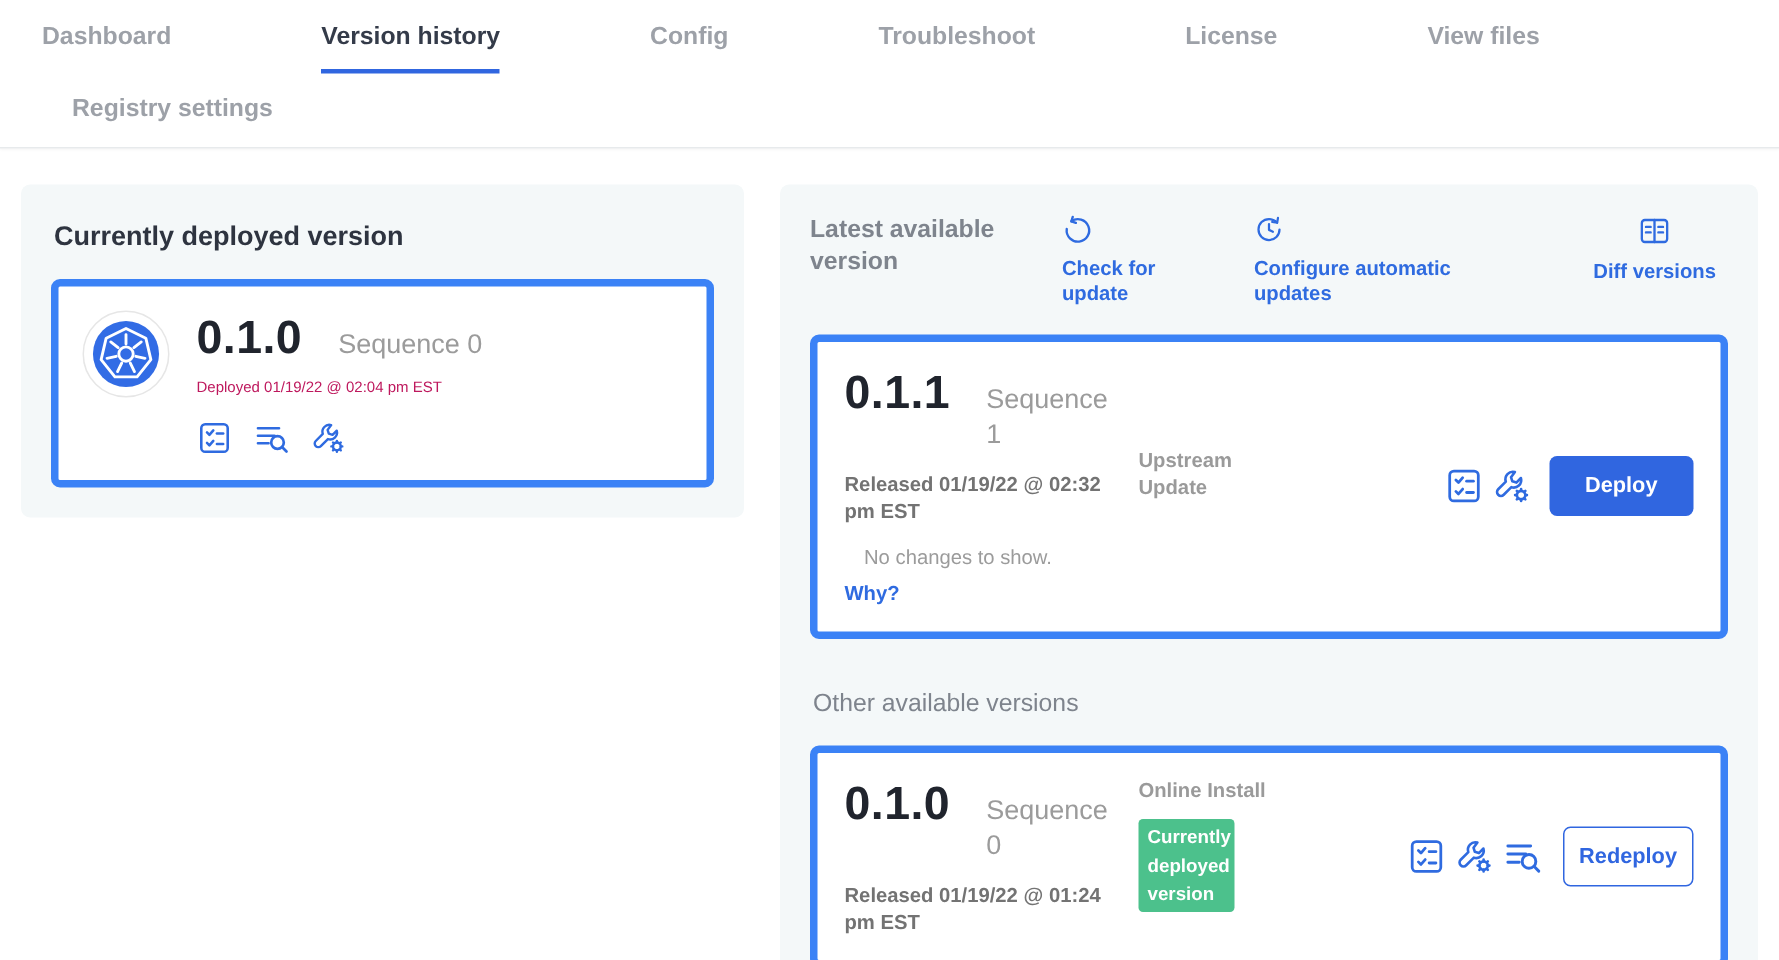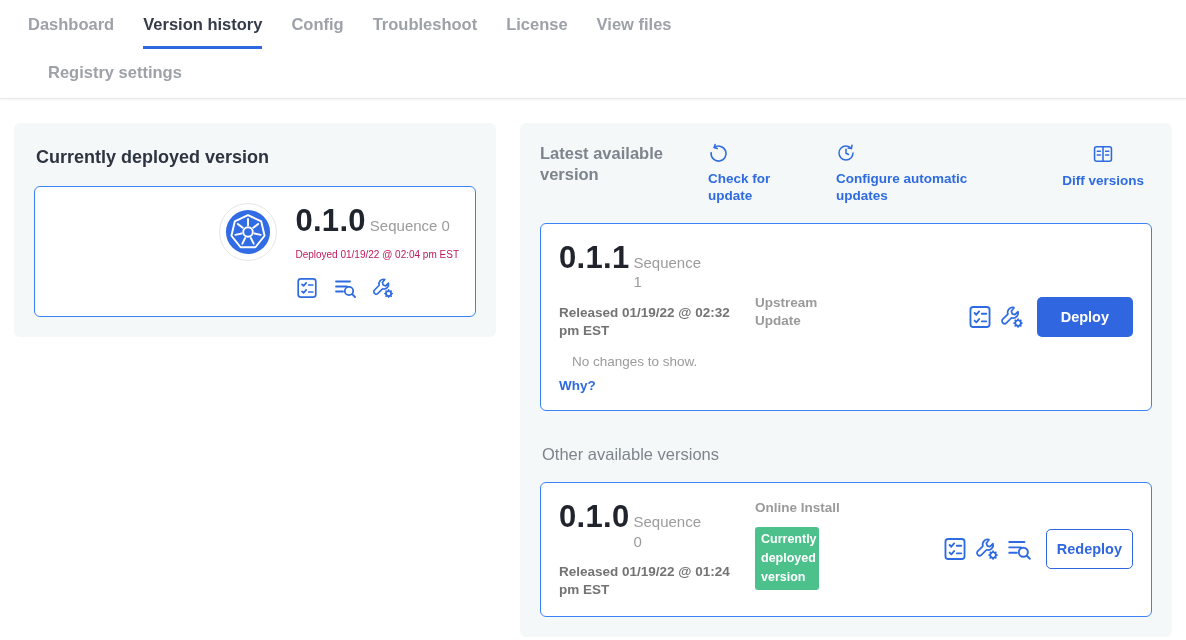--- a/index.html
+++ b/index.html
@@ -11,53 +11,53 @@
     -webkit-font-smoothing:antialiased;
   }
 
   
   .nav {
     background:#fff;
     border-bottom:1px solid #e7eaec;
     box-shadow:0 1px 2px rgba(0,0,0,.05);
     padding-top:15px;
   }
-  .nav-row1 { display:flex; gap:29px; margin-left:28px; }
+  .nav-row1 { display:flex; gap:100px; margin-left:28px; }
   .nav-row2 { margin:14px 0 0 48px; padding-bottom:16px; }
   .tab {
     font-size:16.5px; font-weight:600; color:#9da1a8;
     text-decoration:none; padding-bottom:12px; cursor:pointer; white-space:nowrap;
   }
   .tab.active { color:#343b49; border-bottom:3px solid #3066e0; }
   .nav-row2 .tab { padding-bottom:0; }
 
   
   main { display:flex; gap:24px; padding:24px 14px; align-items:flex-start; }
   .panel { background:#f4f8f9; border-radius:6px; padding:20px; }
   .panel-left { width:482px; }
   .panel-right { flex:1; min-height:486px; }
 
-  .card { background:#fff; border:1px solid #3b82f6; border-radius:6px;justify-content:flex-end; }
+  .card { background:#fff; border:5px solid #3b82f6; border-radius:6px; }
 
   h2.panel-heading {
     margin:4px 2px 18px; font-size:18px; font-weight:700; color:#2e3440;
   }
 
   
   .current-card { padding:16px; display:flex; gap:18px; align-items:flex-start; }
   .k8s-ring {
     flex:none; width:58px; height:58px; border-radius:50%;
     background:#fff; border:1px solid #e6e6e6;
     display:flex; align-items:center; justify-content:center;
   }
   .k8s-ring svg { width:46px; height:46px; display:block; }
 
   .version-row { display:flex; align-items:baseline; }
   .version-num { font-size:31px; font-weight:700; color:#20242d; letter-spacing:.3px; }
-  .seq { font-size:15px; font-weight:500; color:#9b9b9b; margin-left:4px; }
+  .seq { font-size:18px; font-weight:500; color:#9b9b9b; margin-left:24px; }
   .seq-wrap { display:inline-block; width:62px; line-height:1.3; vertical-align:top; }
   .deployed { margin-top:10px; font-size:10px; font-weight:500; color:#be185d; }
 
   .icon-row { display:flex; gap:14px; margin-top:16px; align-items:center; }
   .icon-btn {
     background:none; border:none; padding:0; cursor:pointer;
     width:24px; height:24px; color:#2f6be0;
   }
   .icon-btn svg { width:24px; height:24px; display:block; }
   .icon-btn.lg, .icon-btn.lg svg { width:26px; height:26px; }

